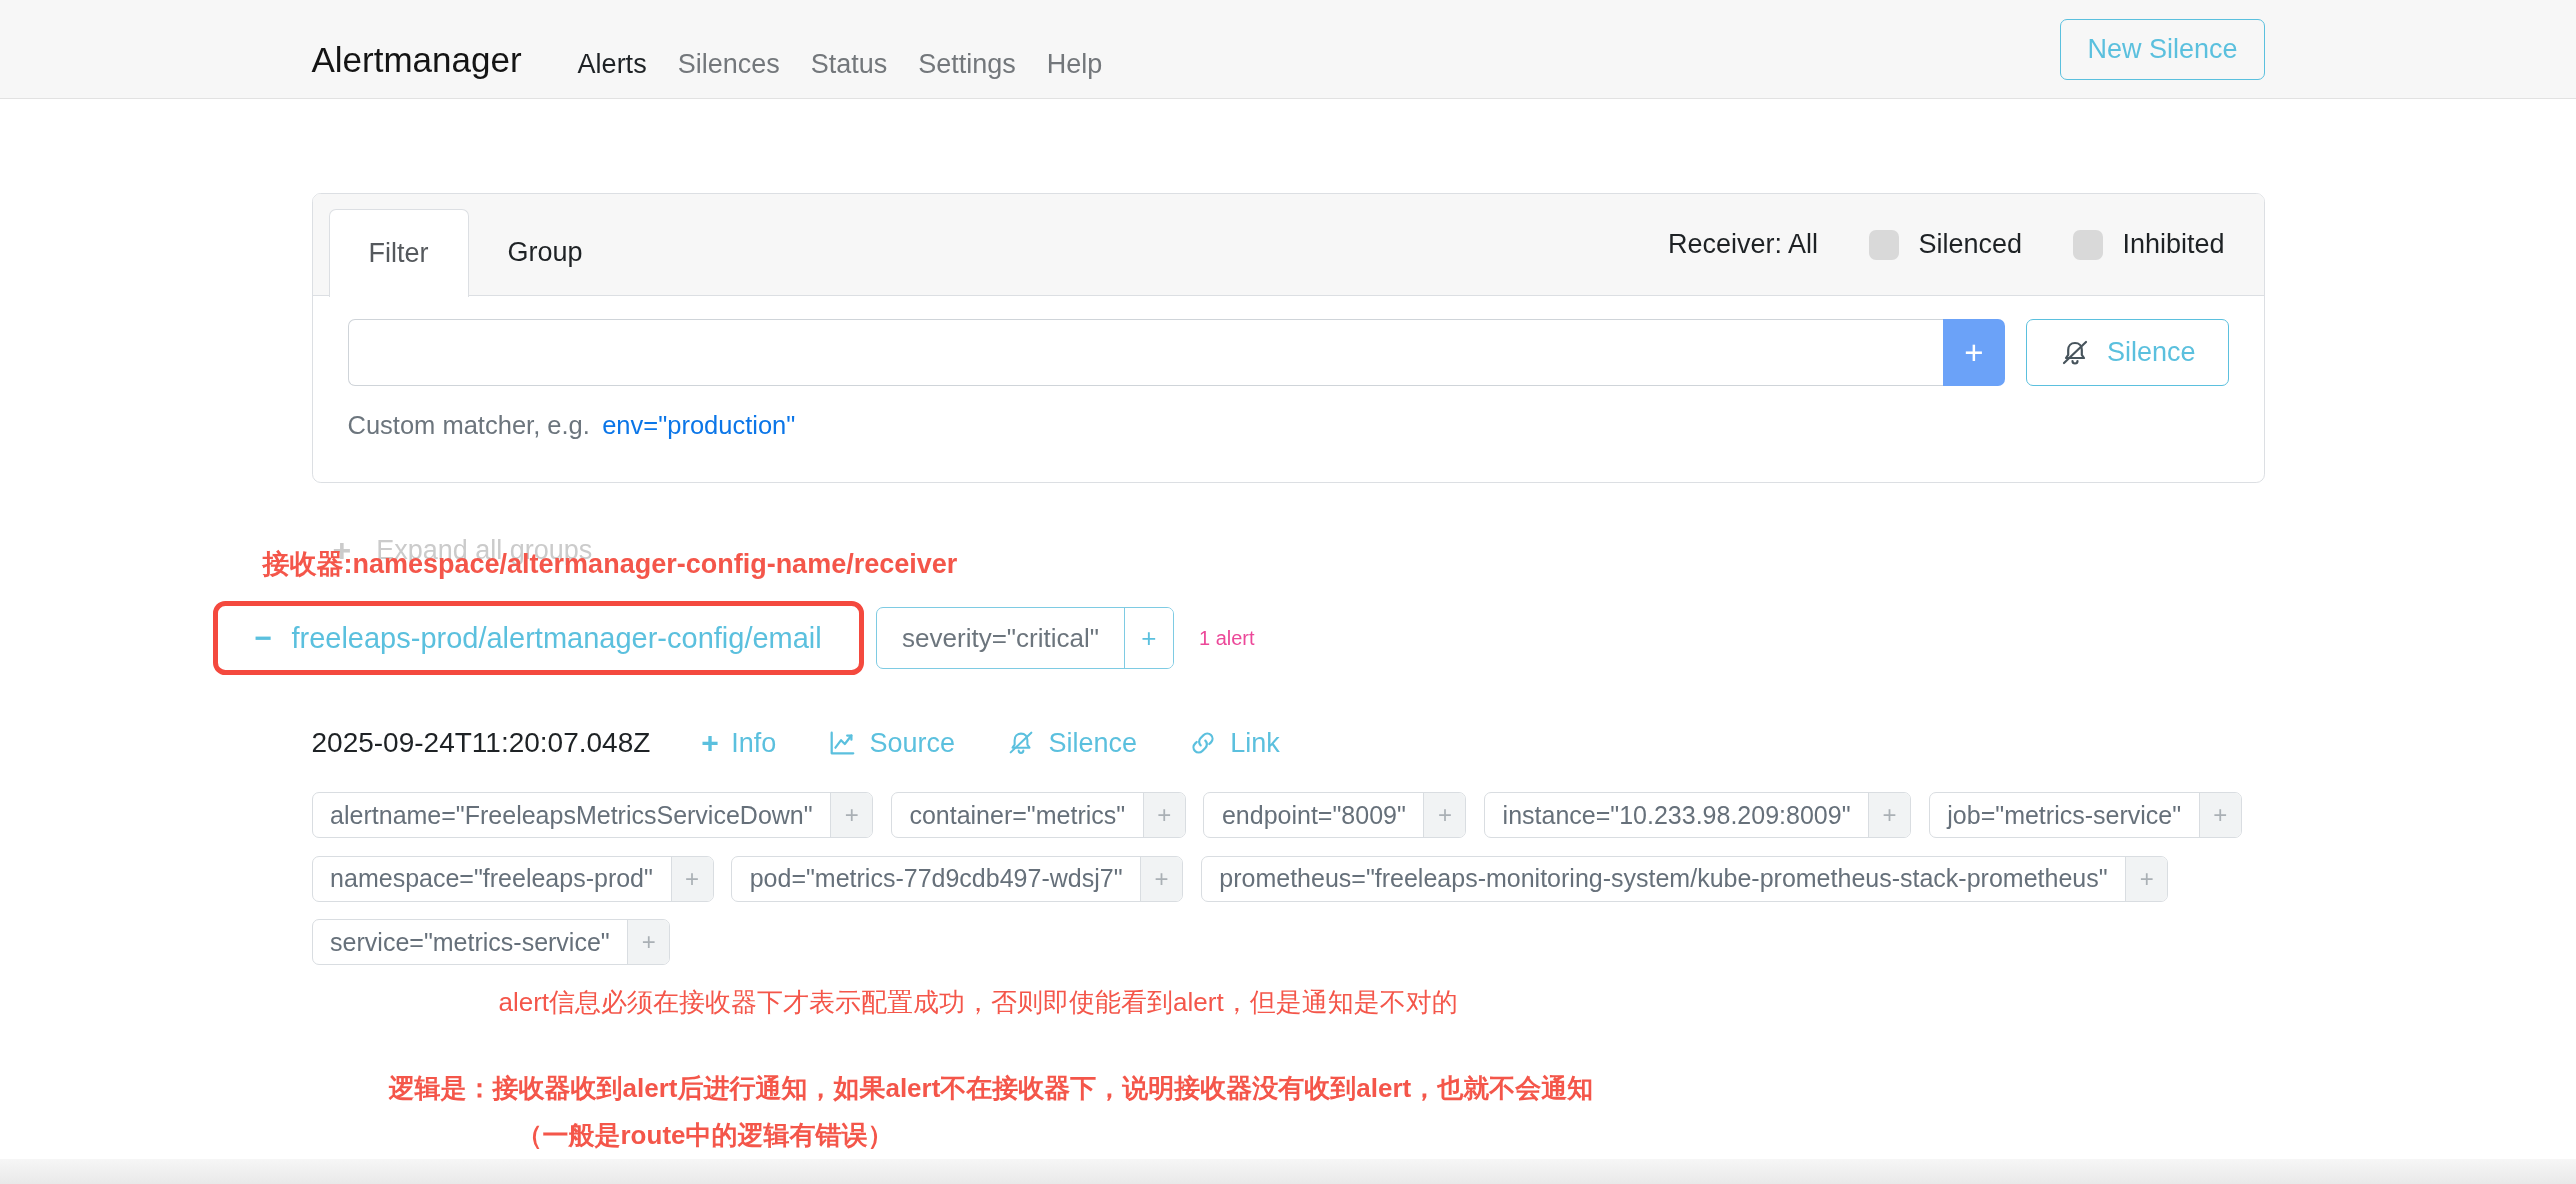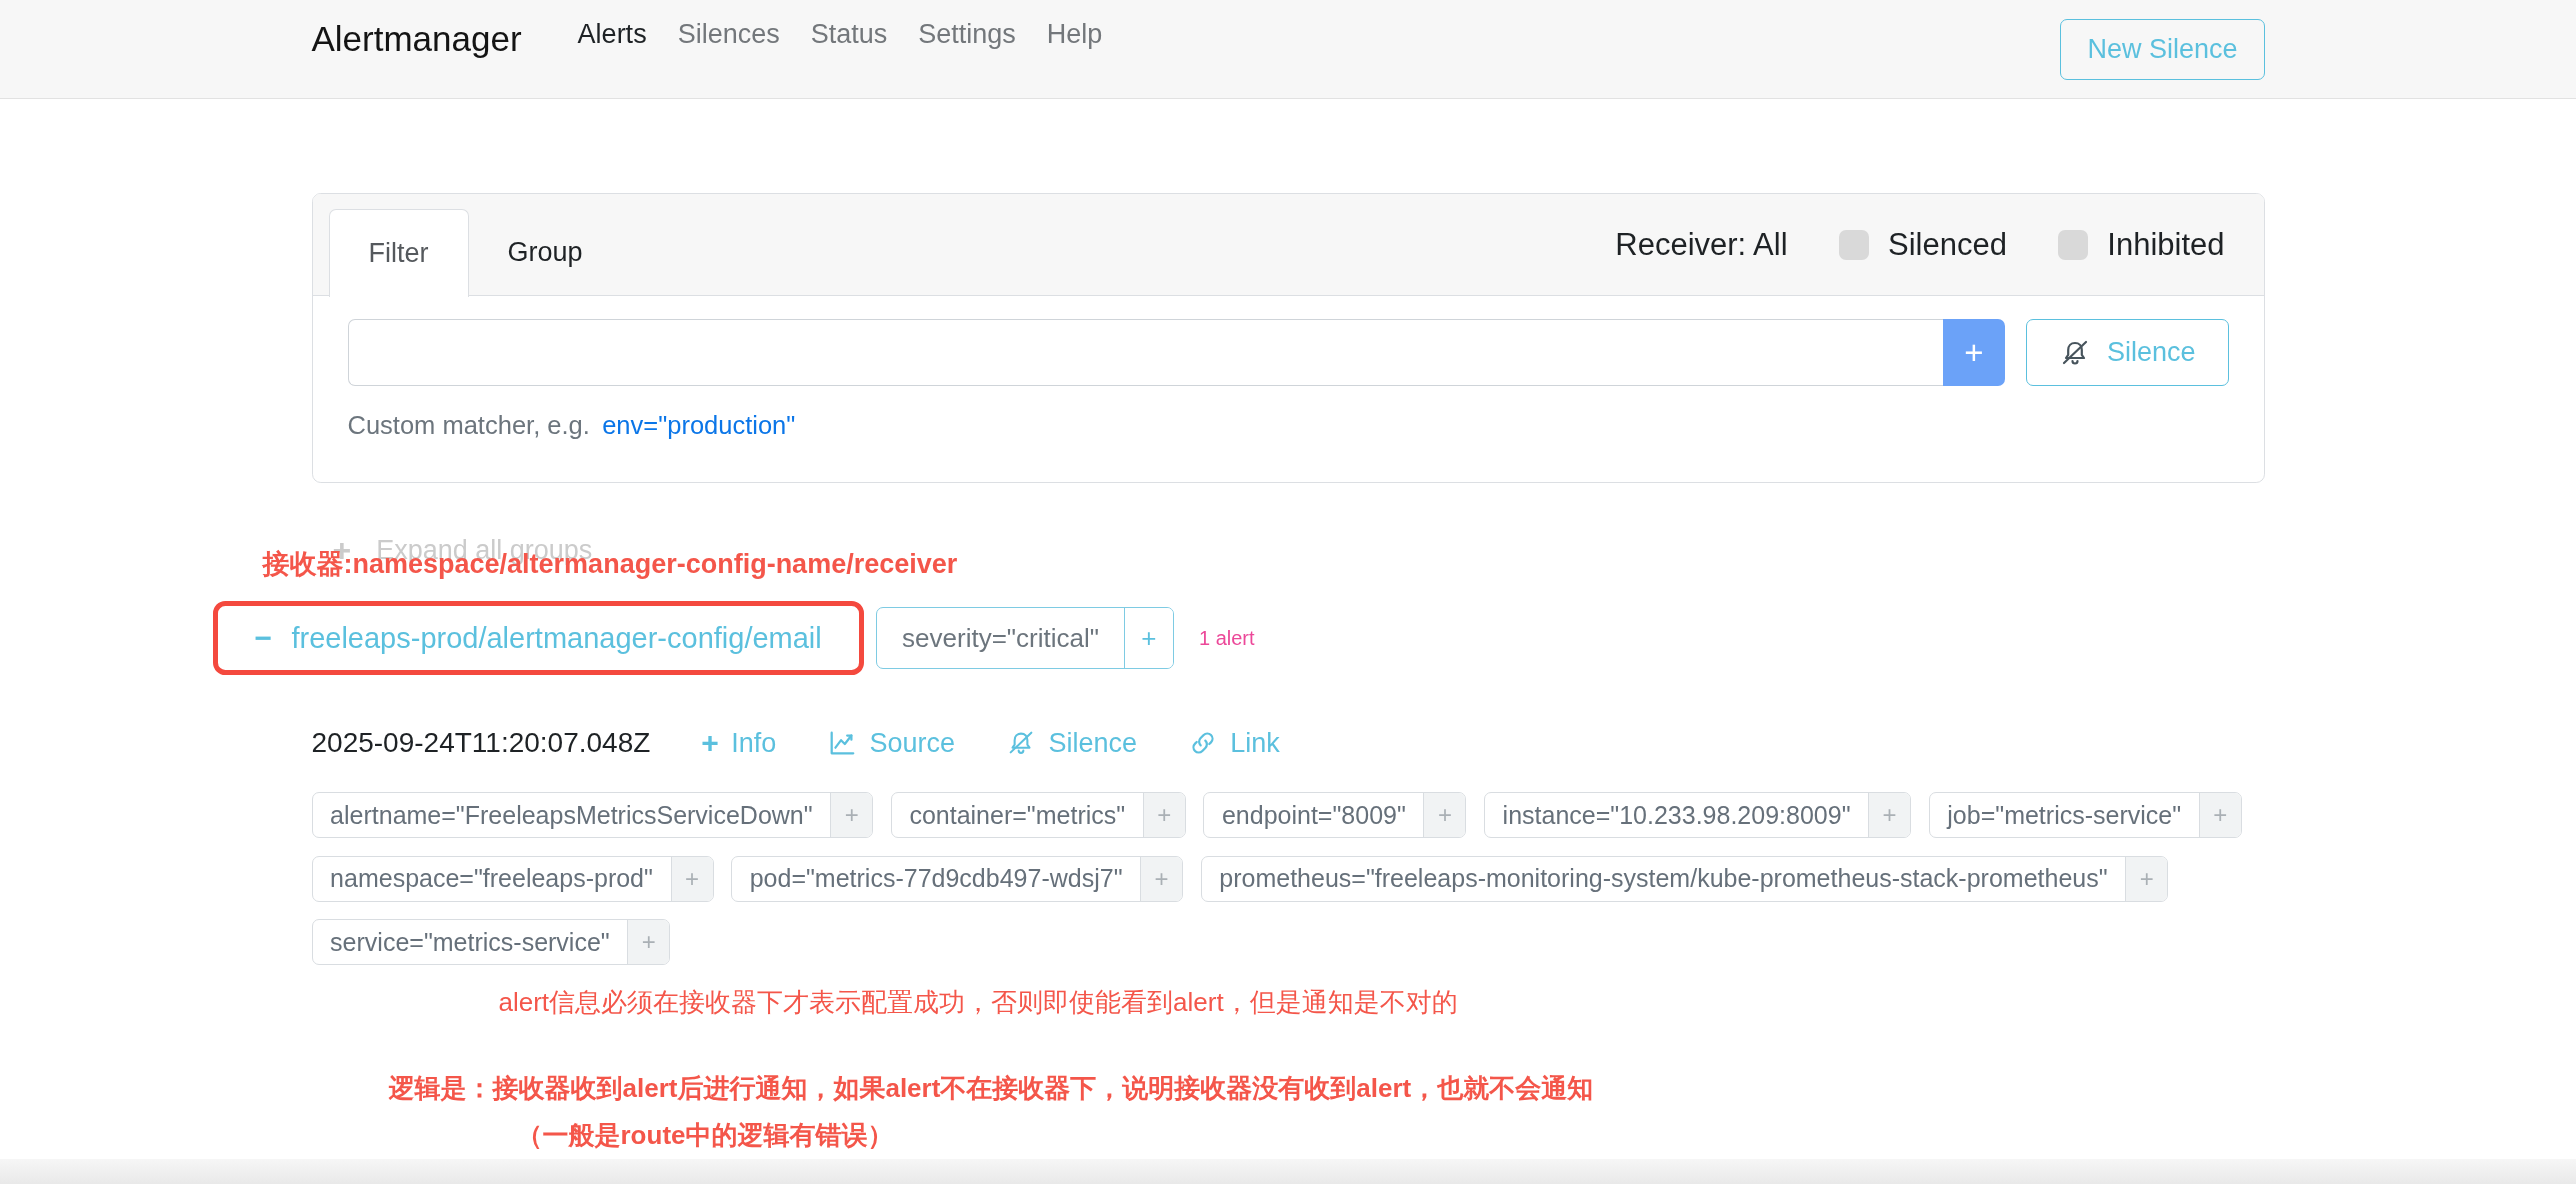--- a/index.html
+++ b/index.html
@@ -14,21 +14,21 @@
   }
   .container { width:1953px; margin:0 auto; }
 
   
   .navbar {
     height:99px;
     background:#f7f7f7;
     border-bottom:1.8px solid #e2e2e2;
     display:flex; align-items:center;
   }
-  .navbar .container { display:flex; align-items:flex-start; }
+  .navbar .container { display:flex; align-items:flex-end; }
   .brand { font-size:35px; font-weight:500; color:#141414; margin-right:56px; }
   .nav-links { display:flex; align-items:center; gap:31px; }
   .nav-link { font-size:27px; color:#73777b; cursor:pointer; }
   .nav-link.active { color:#1e2225; }
   .new-silence-btn {
     margin-left:auto;
     font-size:27px; color:#5bc0de;
     border:1.8px solid #5bc0de; border-radius:7px;
     background:transparent;
     padding:14px 26px;
@@ -58,21 +58,21 @@
   }
   .tab.active {
     background:#fff;
     border:1.8px solid #dcdfe3; border-bottom:none;
     border-radius:7px 7px 0 0;
     margin-bottom:-1.8px;
     color:#55595d;
   }
   .tab.inactive { color:#1e2225; }
   .header-right { margin-left:auto; display:flex; align-items:center; gap:26px; }
-  .hdr-label { font-size:31px; color:#1e2225; }
+  .hdr-label { font-size:27px; color:#1e2225; }
   .checkbox {
     width:30px; height:30px;
     background:#d9d9d9; border-radius:7px;
     cursor:pointer;
   }
   .check-group { display:flex; align-items:center; gap:19.4px; margin-left:25px; cursor:pointer; }
 
   .panel-body { padding:23px 35px 42px 35px; }
   .matcher-row { display:flex; align-items:stretch; }
   .matcher-input {

